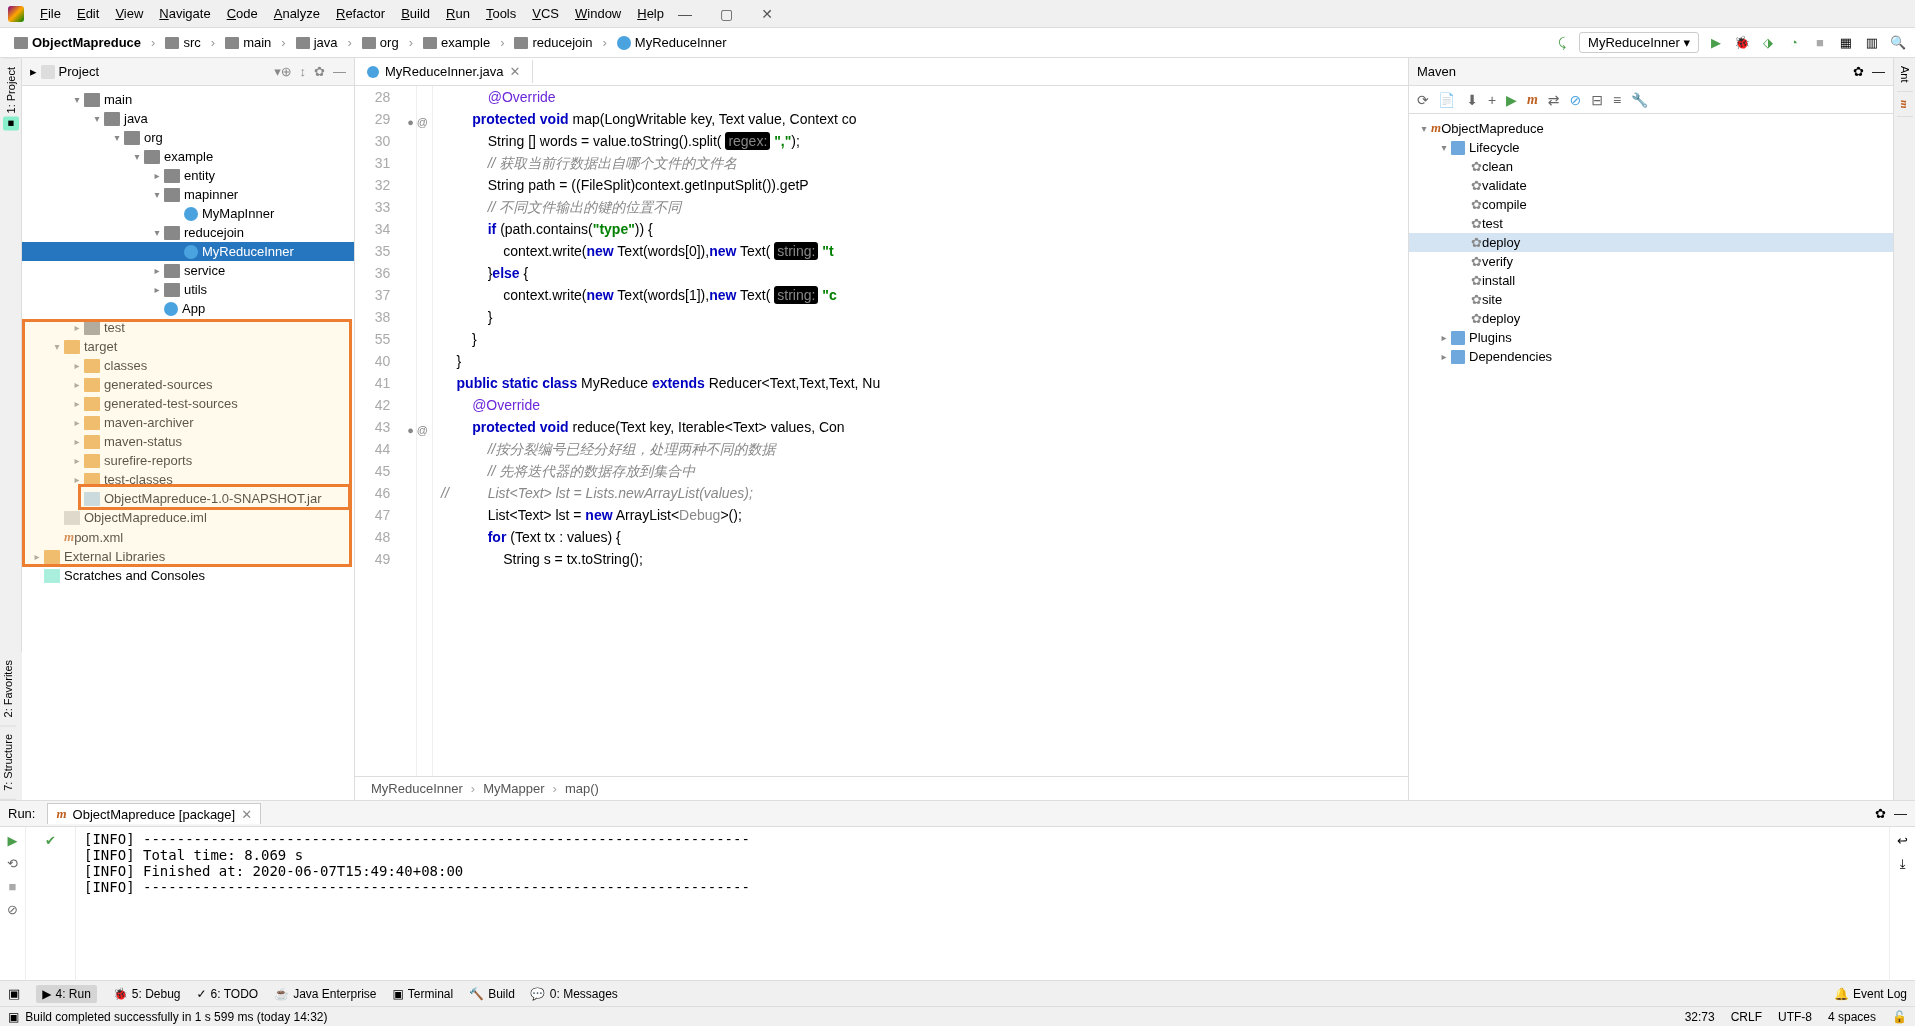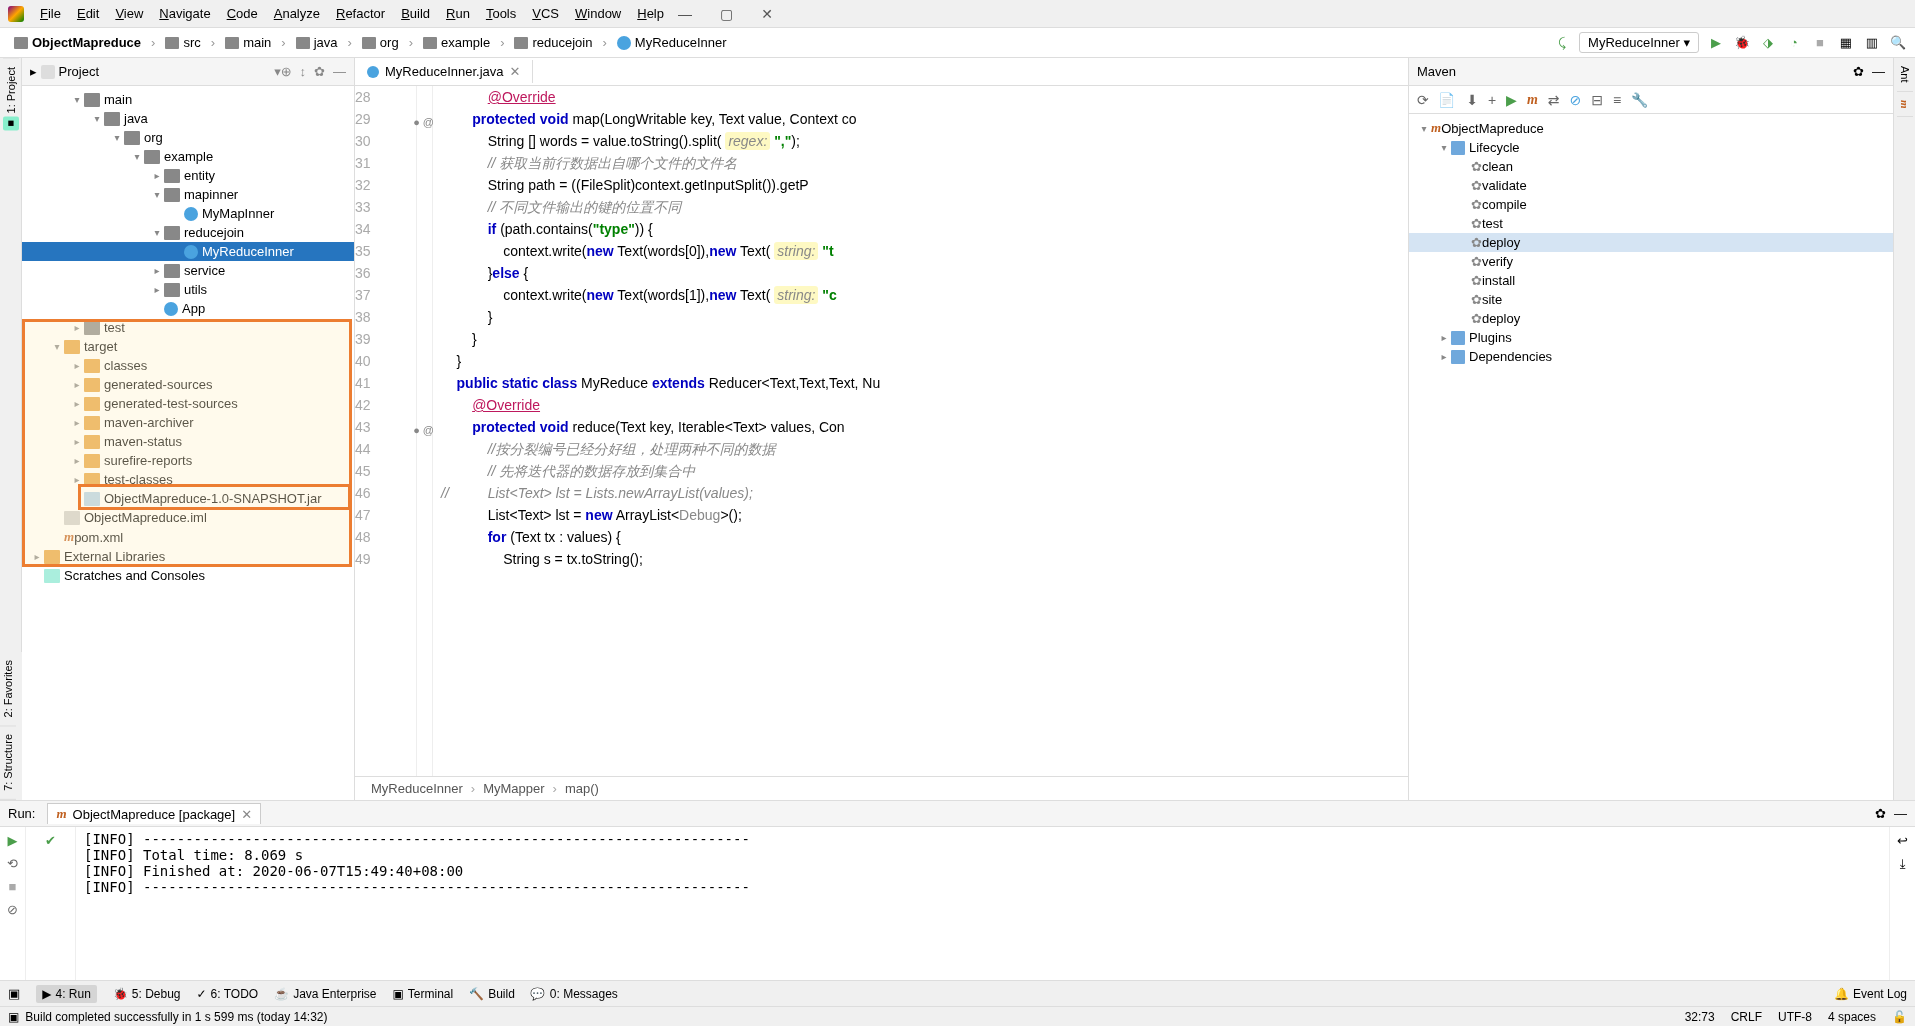--- a/index.html
+++ b/index.html
@@ -62,30 +62,30 @@
     .highlight-box { position: absolute; border: 3px solid #ec7d31; pointer-events: none; }
     .box1 { top: 233px; left: 0; width: 330px; height: 248px; background: rgba(255, 240, 200, 0.35); }
     .box2 { top: 398px; left: 56px; width: 273px; height: 26px; }
     
     
     .editor { flex: 1; background: #fff; display: flex; flex-direction: column; }
     .editor .tabs { height: 28px; border-bottom: 1px solid #ddd; display: flex; align-items: center; }
     .editor .tab { padding: 4px 12px; border-right: 1px solid #ddd; display: flex; align-items: center; gap: 6px; }
     .editor .tab .close { color: #888; cursor: pointer; }
     .editor .code-area { flex: 1; display: flex; overflow: hidden; font-family: "Consolas", "Courier New", monospace; font-size: 14px; }
-    .editor .gutter { width: 62px; background: #fff; border-right: 1px solid #eee; text-align: left; padding-right: 0; color: #aaa; }
+    .editor .gutter { width: 62px; background: #fff; border-right: 1px solid #eee; text-align: center; padding-right: 6px; color: #aaa; }
     .editor .gutter .ln { height: 22px; line-height: 22px; position: relative; }
     .editor .gutter .ln .marker { position: absolute; right: -18px; top: 3px; font-size: 11px; color: #888; }
     .editor .marker-strip { width: 16px; background: #fff; border-right: 1px solid #eee; }
     .editor .code { flex: 1; padding: 0 8px; overflow: auto; white-space: pre; line-height: 22px; }
     .code .kw { color: #0000c0; font-weight: bold; }
     .code .str { color: #008000; font-weight: bold; }
-    .code .ann { color: #be185d; text-decoration: underline; }
+    .code .ann { color: #6d28d9; }
     .code .cm { color: #888; font-style: italic; }
-    .code .hint { color: #888; background: #fef9c3; font-style: italic; padding: 1px 3px; border-radius: 3px; }
+    .code .hint { color: #888; background: #000000; padding: 1px 3px; border-radius: 3px; }
     .code .type { color: #888; }
     .editor .breadcrumb2 { height: 24px; border-top: 1px solid #ddd; display: flex; align-items: center; padding: 0 16px; gap: 8px; color: #555; }
     .editor .breadcrumb2 .sep { color: #aaa; }
     
     
     .maven-panel { width: 485px; background: #fff; border-left: 1px solid #ddd; display: flex; flex-direction: column; }
     .maven-panel .header { height: 28px; display: flex; align-items: center; padding: 0 8px; border-bottom: 1px solid #ddd; background: #f5f5f5; }
     .maven-panel .header .title { flex: 1; }
     .maven-panel .header .icons { display: flex; gap: 8px; }
     .maven-panel .toolbar { height: 28px; border-bottom: 1px solid #ddd; display: flex; align-items: center; padding: 0 8px; gap: 10px; }
@@ -385,21 +385,21 @@
           <div class="ln">29<span class="marker">● @</span></div>
           <div class="ln">30</div>
           <div class="ln">31</div>
           <div class="ln">32</div>
           <div class="ln">33</div>
           <div class="ln">34</div>
           <div class="ln">35</div>
           <div class="ln">36</div>
           <div class="ln">37</div>
           <div class="ln">38</div>
-          <div class="ln">39</div>
+          <div class="ln">55</div>
           <div class="ln">40</div>
           <div class="ln">41</div>
           <div class="ln">42</div>
           <div class="ln">43<span class="marker">● @</span></div>
           <div class="ln">44</div>
           <div class="ln">45</div>
           <div class="ln">46</div>
           <div class="ln">47</div>
           <div class="ln">48</div>
           <div class="ln">49</div>

